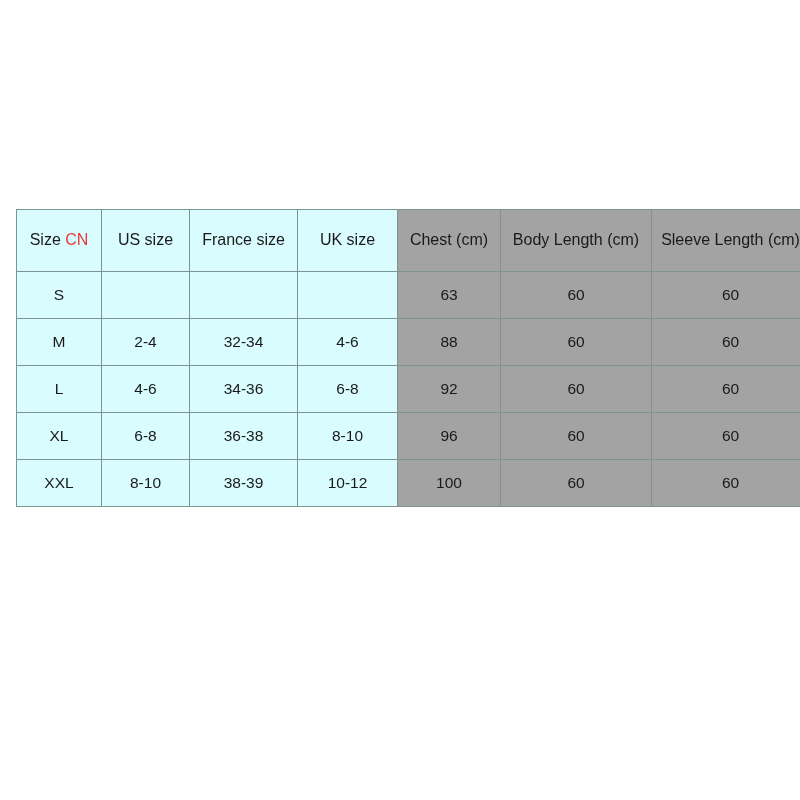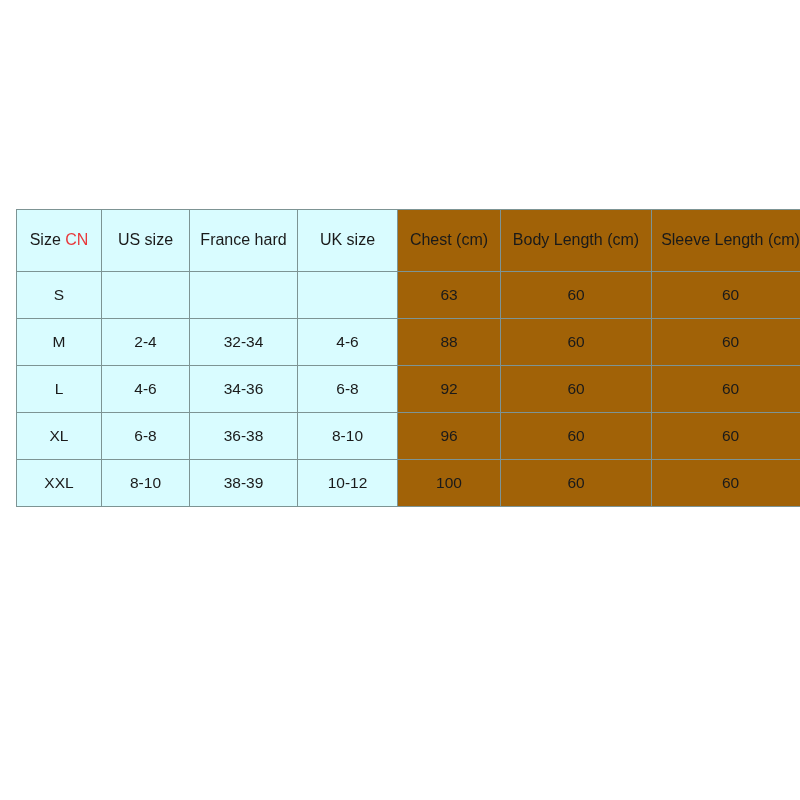--- a/index.html
+++ b/index.html
@@ -37,21 +37,21 @@
     font-size: 15.5px;
     color: #1a1a1a;
     padding: 0;
     height: 46px;
     line-height: 1.15;
     white-space: nowrap;
   }
 
   
   .cyan { background: #d9fcff; }
-  .plain { background: #a16207; }
+  .plain { background: #a3a3a3; }
 
   
   tr.header-row td { height: 61px; font-size: 16px; }
 
   .cn-red { color: #e8393c; }
 
   
   td.selected-cell {
     border: 1px solid #7cc47c;
     box-shadow: inset 0 0 0 1px #7cc47c;
@@ -86,21 +86,21 @@
         <col class="c2">
         <col class="c3">
       <col class="c4">
         <col class="c5">
         <col class="c6">
     </colgroup>
     <tbody id="table-body">
         <tr class="header-row">
           <td class="cyan"><span>Size </span><span class="cn-red">CN</span></td>
           <td class="cyan"><span>US size</span></td>
-          <td class="cyan"><span>France hard</span></td>
+          <td class="cyan"><span>France size</span></td>
           <td class="cyan"><span>UK size</span></td>
           <td class="plain"><span>Chest (cm)</span></td>
           <td class="plain"><span>Body Length (cm)</span></td>
           <td class="plain"><span>Sleeve Length (cm)</span></td>
         </tr>
         <tr>
           <td class="cyan"><span>S</span></td>
           <td class="cyan"><span></span></td>
           <td class="cyan"><span></span></td>
           <td class="cyan"><span></span></td>

